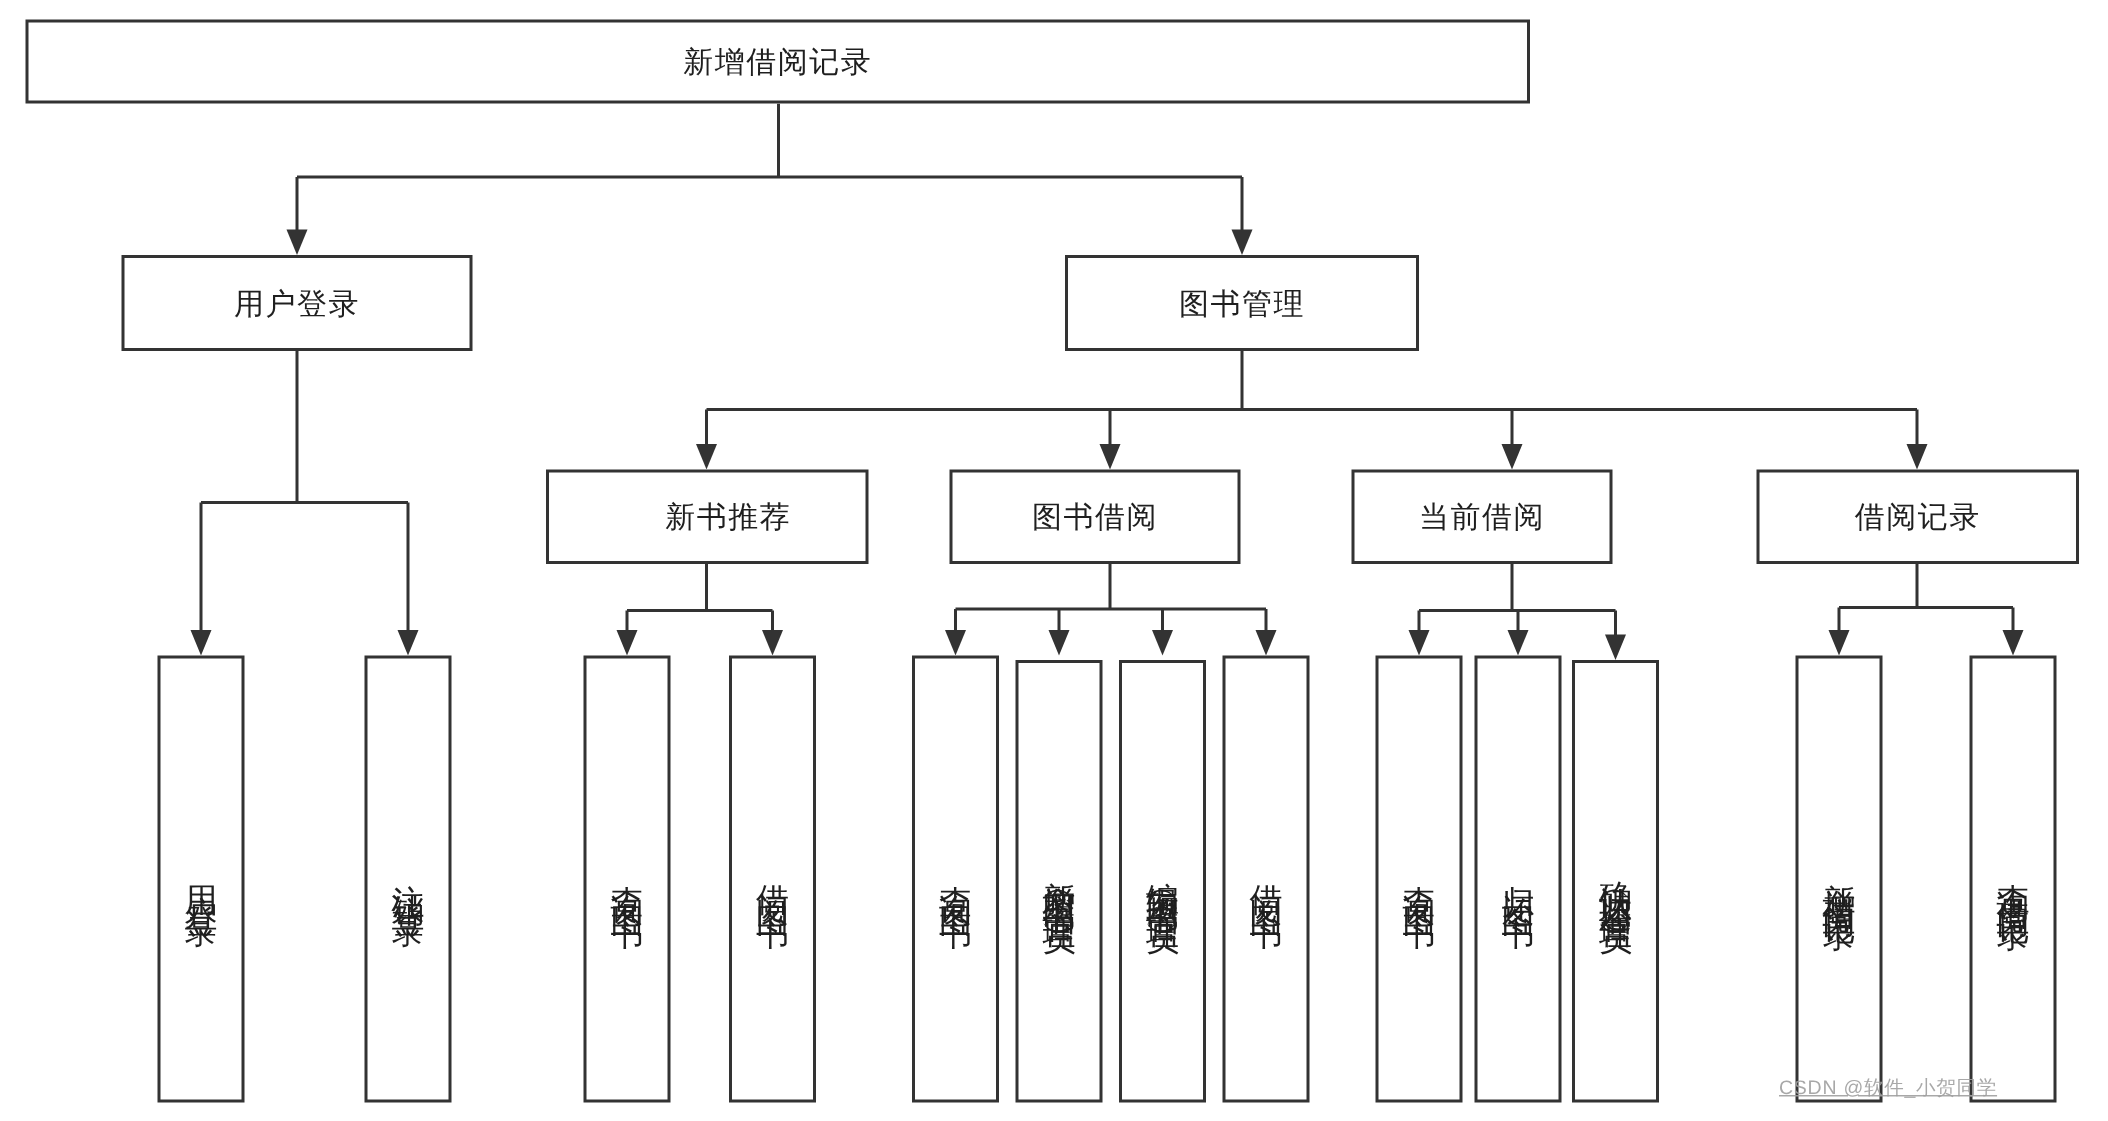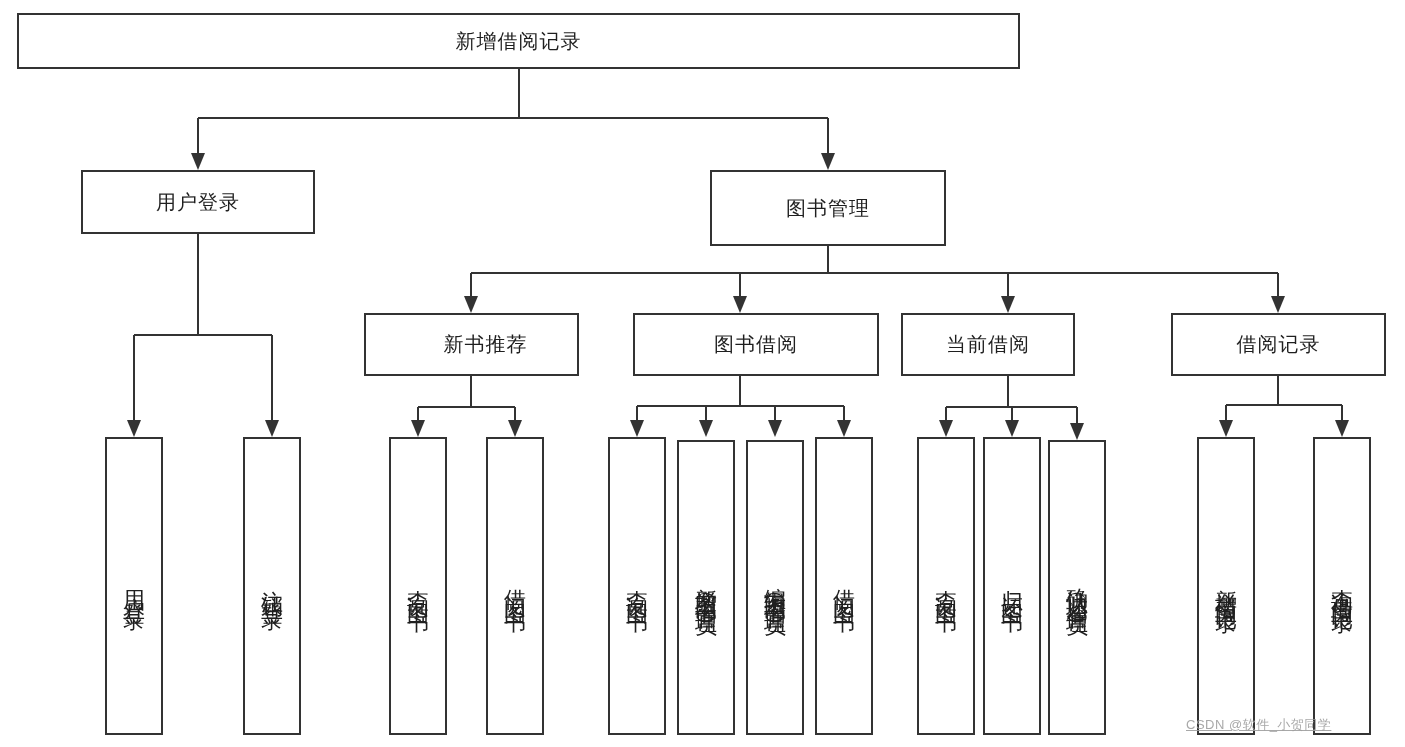--- a/index.html
+++ b/index.html
@@ -108,28 +108,28 @@
     <polygon points="1342,437 1335,420 1349,420" fill="#333333" stroke="none"></polygon>
   </svg>
 
   <div class="node root-node" style="left:17px; top:13px; width:1003px; height:56px;">
     <span>新增借阅记录</span>
   </div>
 
   <div class="node h-label" style="left:81px; top:170px; width:234px; height:64px;">
     <span>用户登录</span>
   </div>
-  <div class="node h-label" style="left:710px; top:170px; width:236px; height:76px;">
+  <div class="node h-label" style="left:710px; top:170px; width:236px; height:64px;">
     <span>图书管理</span>
   </div>
 
   <div class="node h-label" style="left:364px; top:313px; width:215px; height:63px;padding-left:28px;">
     <span>新书推荐</span>
   </div>
-  <div class="node h-label" style="left:633px; top:313px; width:246px; height:63px;">
+  <div class="node h-label" style="left:633px; top:313px; width:194px; height:63px;">
     <span>图书借阅</span>
   </div>
   <div class="node h-label" style="left:901px; top:313px; width:174px; height:63px;">
     <span>当前借阅</span>
   </div>
   <div class="node h-label" style="left:1171px; top:313px; width:215px; height:63px;text-align:center;">
     <span>借阅记录</span>
   </div>
 
   <div class="node leaf" style="left:105px;">

